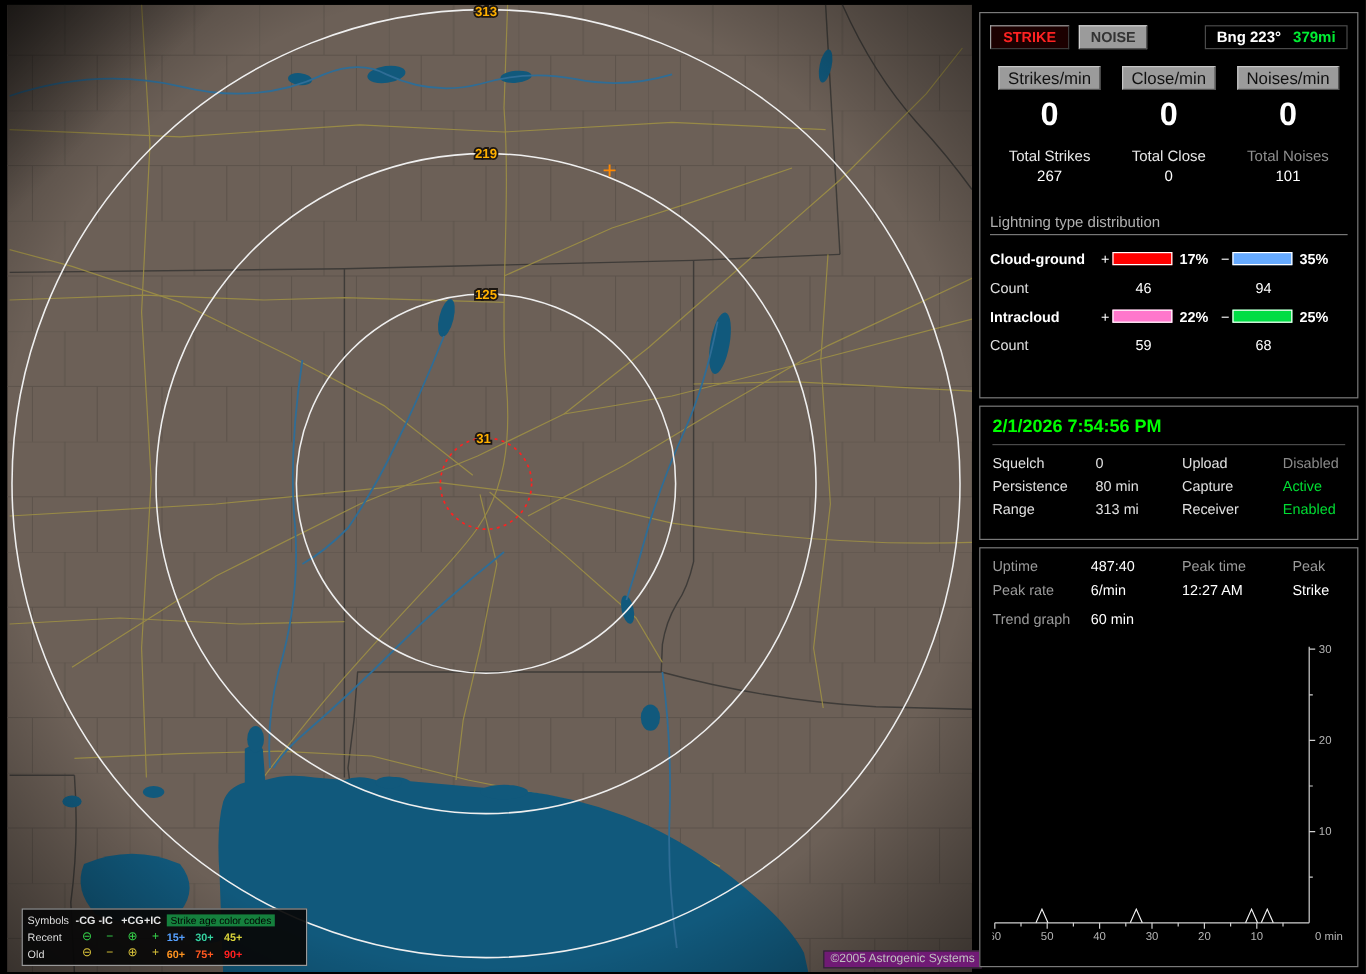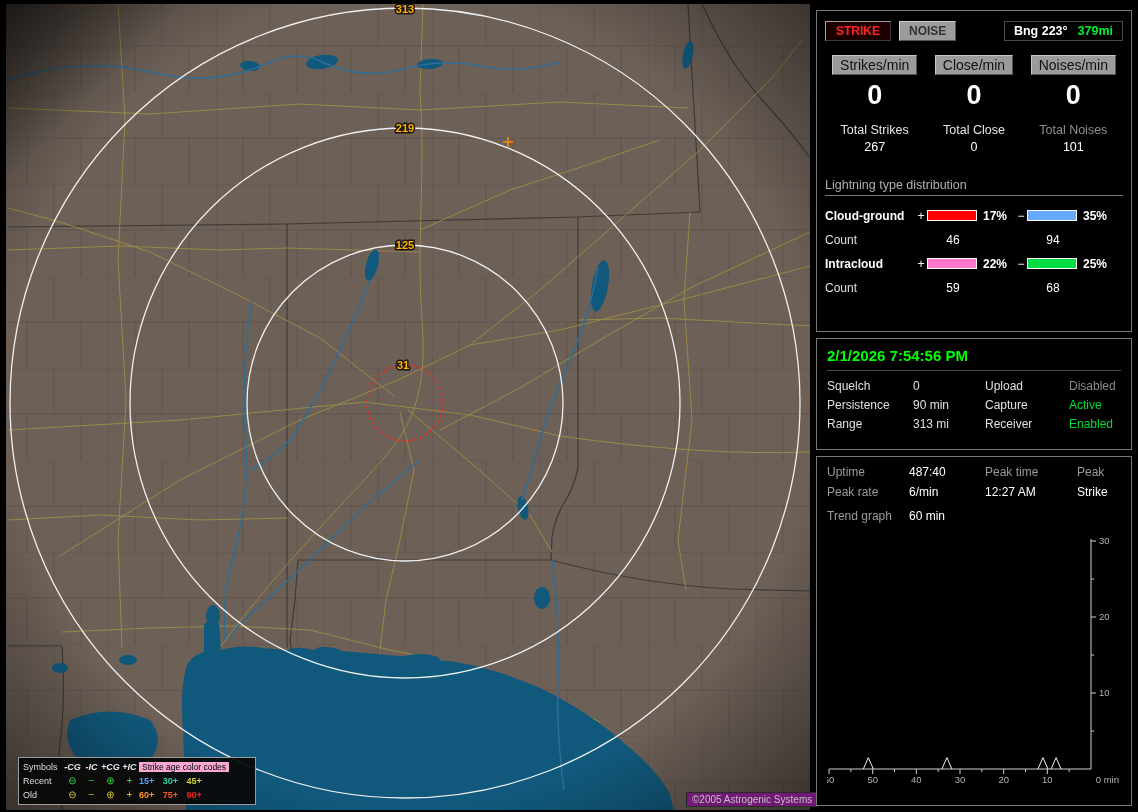--- a/index.html
+++ b/index.html
@@ -10,22 +10,22 @@
   .map-svg{position:absolute;left:0;top:0;width:812px;height:812px;display:block;}
   .ringlabel{fill:#ffb000;font-size:11px;font-weight:bold;text-anchor:middle;
              paint-order:stroke;stroke:#1c1611;stroke-width:3px;}
 
   
   .legend{position:absolute;left:18px;top:757px;width:238px;box-sizing:border-box;
           background:rgba(8,8,8,.93);border:1px solid #9a9a9a;padding:2px 4px;
           font-size:9px;color:#ddd;}
   .lg-row{display:grid;grid-template-columns:40px 19px 19px 19px 19px 1fr;align-items:center;height:14px;}
   .lg-sym{text-align:center;font-size:10px;line-height:10px;}
-  .lg-col{text-align:center;color:#e6e6e6;font-weight:bold;font-style:italic;}
-  .lg-agetitle{background:#f9a8d4;color:#000;padding:0 3px;justify-self:start;font-size:8.5px;}
+  .lg-col{color:#e6e6e6;font-weight:bold;}
+  .lg-agetitle{background:#15803d;color:#000;padding:0 3px;justify-self:start;font-size:8.5px;}
   .lg-ages span{font-weight:bold;margin-right:6px;}
 
   .copyright{position:absolute;left:686px;top:792px;background:#701a75;color:#c0c0c0;
              font-size:10px;padding:1px 5px;border:1px solid #2a2a2a;}
 
   
   .sidebar{position:absolute;left:816px;top:10px;width:316px;height:796px;
            display:flex;flex-direction:column;gap:6px;}
   .panel{border:1px solid #7a7a7a;background:#000;box-sizing:border-box;}
   .p1{height:322px;padding:10px 8px 6px;}
@@ -300,21 +300,21 @@
 
     <section class="panel p2">
       <div class="datetime">2/1/2026 7:54:56 PM</div>
       <div class="status-grid">
         <div>Squelch</div>
         <div>0</div>
         <div>Upload</div>
         <div class="st-dim">Disabled</div>
 
         <div>Persistence</div>
-        <div>90 min</div>
+        <div>80 min</div>
         <div>Capture</div>
         <div class="st-on">Active</div>
 
         <div>Range</div>
         <div>313 mi</div>
         <div>Receiver</div>
         <div class="st-on">Enabled</div>
       </div>
     </section>
 

